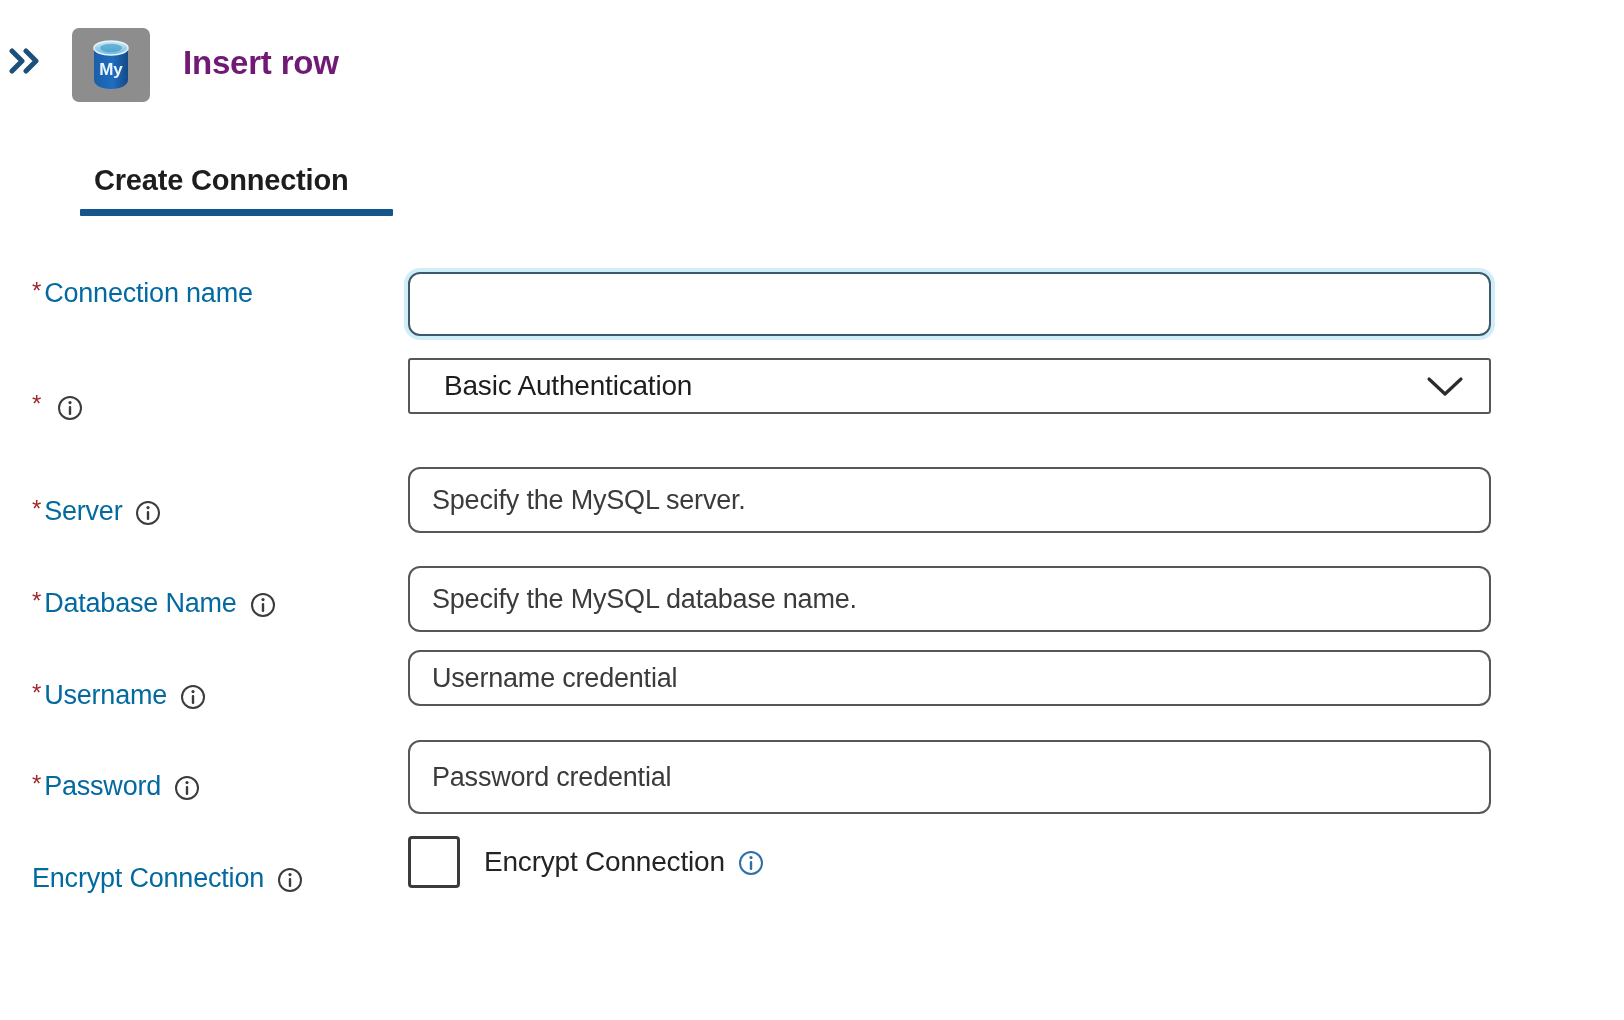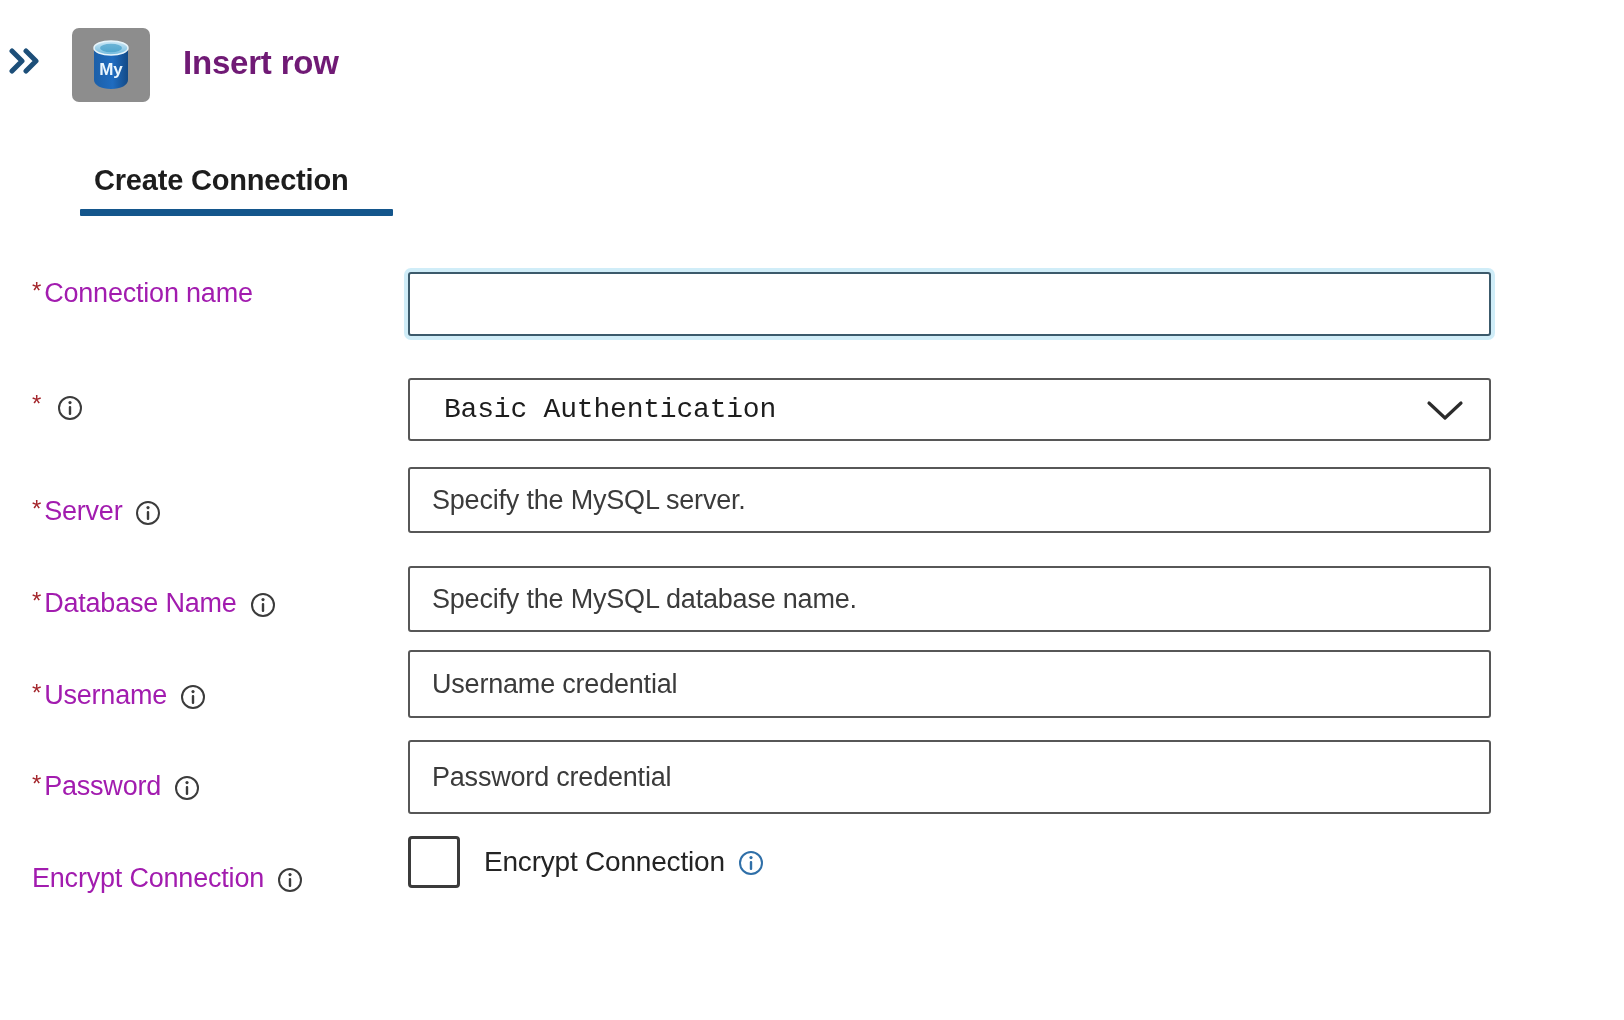--- a/index.html
+++ b/index.html
@@ -116,41 +116,41 @@
 
   .req-star {
     color: #a4262c;
     font-size: 24px;
     line-height: 1;
     margin-right: 3px;
     position: relative;
     top: -3px;
   }
 
-  .label-text { color: #a21caf; }
+  .label-text { color: #0369a1; }
 
   .info-icon {
     display: inline-flex;
     margin-left: 13px;
     cursor: pointer;
     position: relative;
     top: 1px;
   }
 
   .control {
     position: absolute;
     left: 408px;
     width: 1083px;
   }
 
   .text-input {
     width: 100%;
     height: 100%;
     border: 2px solid #575757;
-    border-radius: 3px;
+    border-radius: 12px;
     background: #ffffff;
     font-family: "Liberation Sans", sans-serif;
     font-size: 27px;
     color: #242424;
     padding: 0 22px;
     letter-spacing: -0.2px;
     outline: none;
   }
   .text-input::placeholder { color: #3b3b3b; opacity: 1; }
 
@@ -273,21 +273,21 @@
       <div class="field-label" style="top:170px;">
         <span class="req-star">*</span>
         <span class="info-icon">
           <svg width="26" height="26" viewBox="0 0 26 26" aria-hidden="true">
             <circle cx="13" cy="13" r="11" fill="none" stroke="#3b3b3b" stroke-width="2"></circle>
             <circle cx="13" cy="7.6" r="1.6" fill="#3b3b3b"></circle>
             <rect x="11.8" y="11" width="2.4" height="9" rx="1.1" fill="#3b3b3b"></rect>
           </svg>
         </span>
       </div>
-      <div class="control" style="top:154px; height:63px;font-family:Liberation Mono, monospace;">
+      <div class="control" style="top:134px; height:56px;">
         <div class="select-wrap">
           <span class="select-value">Basic Authentication</span>
           <span class="select-chevron">
             <svg width="44" height="26" viewBox="0 0 44 26" aria-hidden="true">
               <path d="M6 6 L22 21 L38 6" fill="none" stroke="#2b2b2b" stroke-width="3.2" stroke-linecap="round" stroke-linejoin="round"></path>
             </svg>
           </span>
         </div>
       </div>
     </div>
@@ -331,21 +331,21 @@
         <span class="req-star">*</span>
         <span class="label-text">Username</span>
         <span class="info-icon">
           <svg width="26" height="26" viewBox="0 0 26 26" aria-hidden="true">
             <circle cx="13" cy="13" r="11" fill="none" stroke="#3b3b3b" stroke-width="2"></circle>
             <circle cx="13" cy="7.6" r="1.6" fill="#3b3b3b"></circle>
             <rect x="11.8" y="11" width="2.4" height="9" rx="1.1" fill="#3b3b3b"></rect>
           </svg>
         </span>
       </div>
-      <div class="control" style="top:426px; height:68px;">
+      <div class="control" style="top:426px; height:56px;">
         <input class="text-input" type="text" placeholder="Username credential" style="">
       </div>
     </div>
 
     <div class="field-row">
       <div class="field-label" style="top:547px;">
         <span class="req-star">*</span>
         <span class="label-text">Password</span>
         <span class="info-icon">
           <svg width="26" height="26" viewBox="0 0 26 26" aria-hidden="true">

